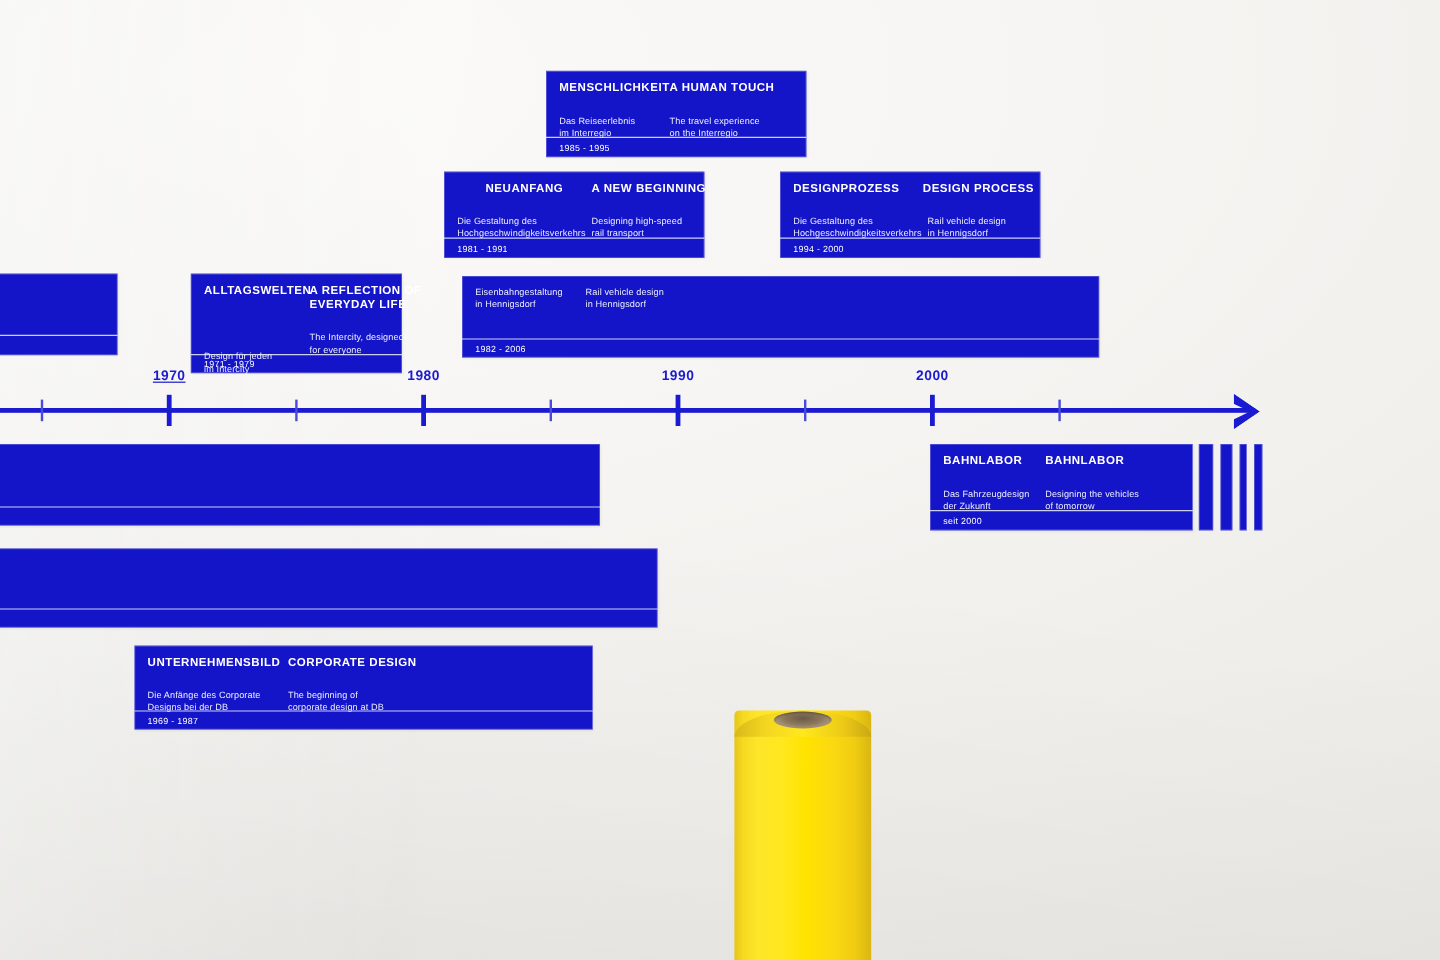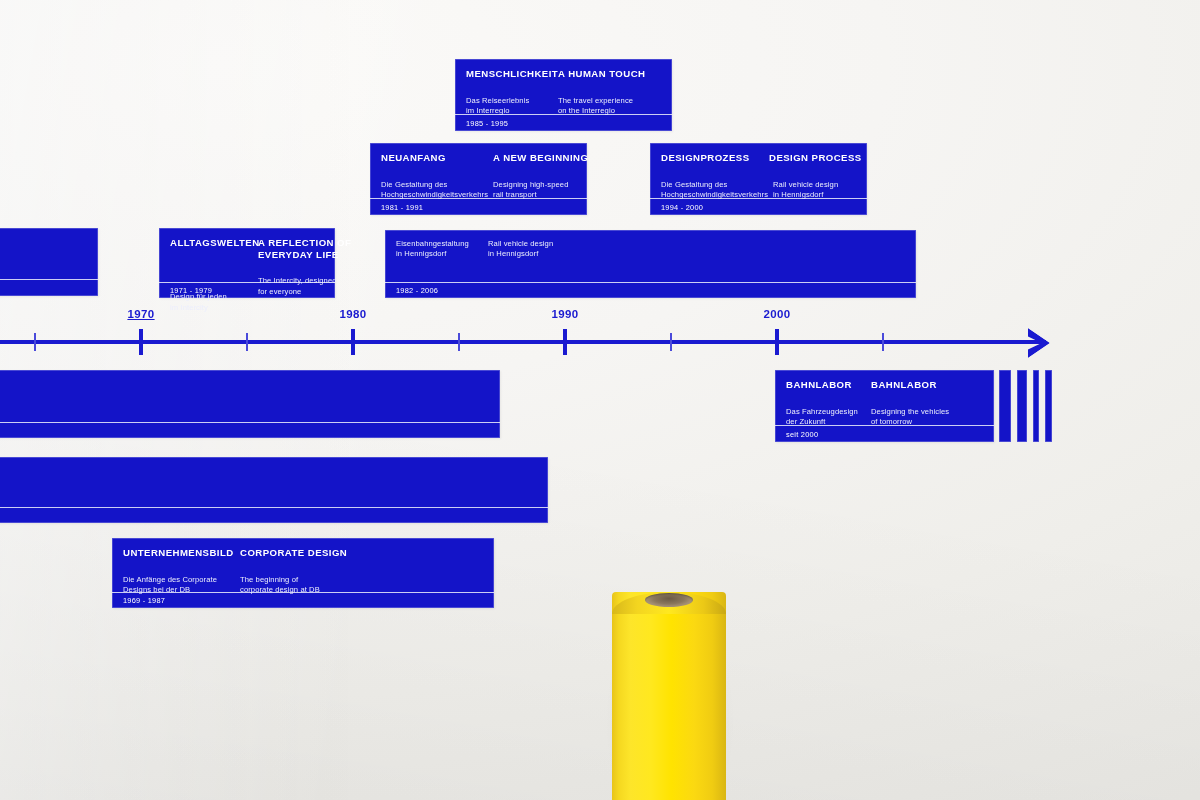--- a/index.html
+++ b/index.html
@@ -206,21 +206,21 @@
           <div class="row-desc">
             <div class="col-de" style="width: 92px;">Das Reiseerlebnis<br>im Interregio</div>
             <div class="col-en">The travel experience<br>on the Interregio</div>
           </div>
         </div>
         <div class="panel-date" style="height: 17px; line-height: 17px;">1985 - 1995</div>
       </div>
       <div class="panel" style="left: 370px; top: 143px; width: 217px; height: 72px;">
         <div class="panel-body" style="bottom: 17px;">
           <div class="row-title">
-            <div class="col-de" style="width: 112px;">NEUANFANG</div>
+            <div class="col-de" style="width: 112px; text-align: center;">NEUANFANG</div>
             <div class="col-en">A NEW BEGINNING</div>
           </div>
           <div class="row-desc">
             <div class="col-de" style="width: 112px;">Die Gestaltung des<br>Hochgeschwindigkeitsverkehrs</div>
             <div class="col-en">Designing high-speed<br>rail transport</div>
           </div>
         </div>
         <div class="panel-date" style="height: 17px; line-height: 17px;">1981 - 1991</div>
       </div>
       <div class="panel" style="left: 650px; top: 143px; width: 217px; height: 72px;">
@@ -229,21 +229,21 @@
             <div class="col-de" style="width: 108px;">DESIGNPROZESS</div>
             <div class="col-en">DESIGN PROCESS</div>
           </div>
           <div class="row-desc">
             <div class="col-de" style="width: 112px;">Die Gestaltung des<br>Hochgeschwindigkeitsverkehrs</div>
             <div class="col-en">Rail vehicle design<br>in Hennigsdorf</div>
           </div>
         </div>
         <div class="panel-date" style="height: 17px; line-height: 17px;">1994 - 2000</div>
       </div>
-      <div class="panel" style="left: 159px; top: 228px; width: 176px; height: 70px;">
+      <div class="panel" style="left: 159px; top: 228px; width: 176px; height: 83px;">
         <div class="panel-body" style="bottom: 16px;">
           <div class="row-title">
             <div class="col-de" style="width: 88px;">ALLTAGSWELTEN</div>
             <div class="col-en">A REFLECTION OF<br>EVERYDAY LIFE</div>
           </div>
           <div class="row-desc">
             <div class="col-de" style="width: 88px; margin-top: 16px;">Design für jeden<br>im Intercity</div>
             <div class="col-en">The Intercity, designed<br>for everyone</div>
           </div>
         </div>

